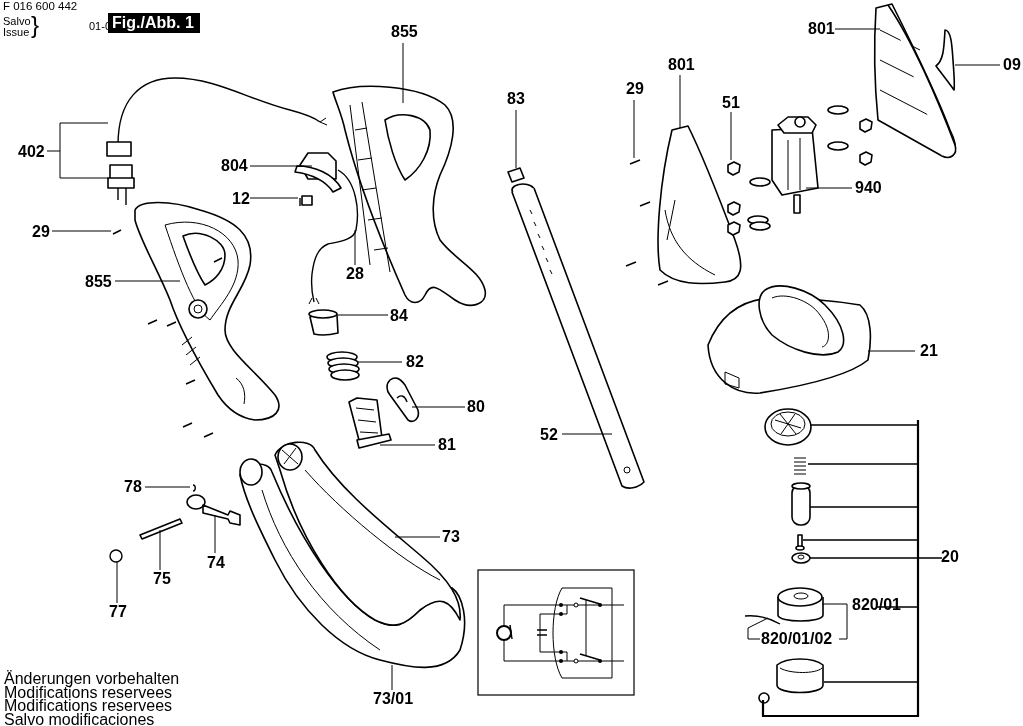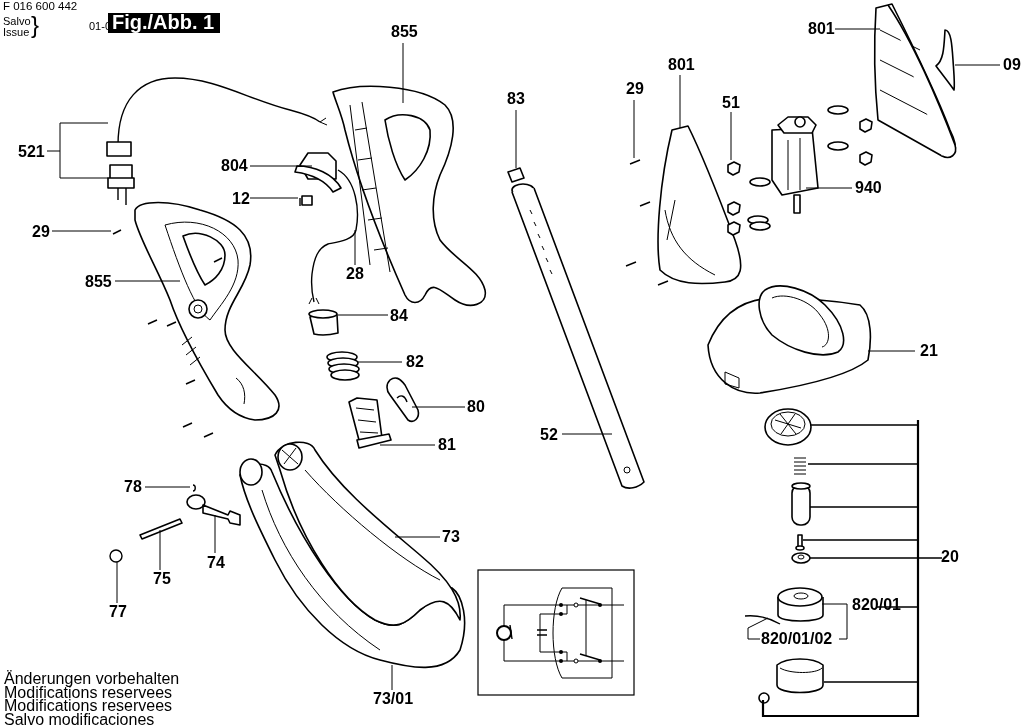--- a/index.html
+++ b/index.html
@@ -3,21 +3,21 @@
 <meta charset="utf-8">
 <style>
   html,body{margin:0;padding:0;background:#fff;}
   body{width:1023px;height:726px;position:relative;overflow:hidden;font-family:"Liberation Sans",sans-serif;color:#000;}
   .hdr{position:absolute;font-size:11px;line-height:12px;}
   #docno{left:3px;top:0px;font-size:11.5px;}
   #stand{left:3px;top:15px;}
   #issue{left:3px;top:26px;}
   #brace{left:31px;top:12px;font-size:24px;line-height:26px;font-weight:300;}
   #date{left:45px;top:20px;font-size:11px;margin-left:44px;}
-  #fig{left:108px;top:13px;background:#000;color:#fff;font-weight:bold;font-size:20px;padding:1px 6px 2px 4px;line-height:17px;}
+  #fig{left:108px;top:13px;background:#000;color:#fff;font-weight:bold;font-size:16px;padding:1px 6px 2px 4px;line-height:17px;}
   .footer{position:absolute;left:4px;font-size:16px;line-height:13.7px;}
   #footer{top:672px;}
   .lbl{position:absolute;font-weight:bold;font-size:16px;line-height:14px;white-space:nowrap;}
   svg#art{position:absolute;left:0;top:0;}
   svg#art .o{fill:#fff;stroke:#000;stroke-width:1.6;stroke-linejoin:round;}
   svg#art .t{fill:none;stroke:#000;stroke-width:1;}
   svg#art .k{fill:none;stroke:#000;stroke-width:1.4;}
   svg#art .b{fill:none;stroke:#000;stroke-width:2.2;}
   svg#art .g{fill:#000;}
 </style>
@@ -279,21 +279,21 @@
     <circle class="o" cx="764" cy="698" r="5"></circle>
   </g>
 
   <g>
     <path class="b" d="M918,420 V716 H763 V700"></path>
     <path class="k" d="M810,425 H918 M808,464 H918 M810,507 H918 M803,540 H918 M810,558 H942 M876,607 H918 M824,682 H918"></path>
     <path class="t" d="M822,604 h25 v35 h-8 M768,618 l-20,10 v11 h12"></path>
   </g>
 </svg>
 
-<div class="lbl" style="left:18px;top:145px">521</div>
+<div class="lbl" style="left:18px;top:145px">402</div>
 <div class="lbl" style="left:221px;top:159px">804</div>
 <div class="lbl" style="left:232px;top:192px">12</div>
 <div class="lbl" style="left:32px;top:225px">29</div>
 <div class="lbl" style="left:85px;top:275px">855</div>
 <div class="lbl" style="left:391px;top:25px">855</div>
 <div class="lbl" style="left:346px;top:267px">28</div>
 <div class="lbl" style="left:390px;top:309px">84</div>
 <div class="lbl" style="left:406px;top:355px">82</div>
 <div class="lbl" style="left:467px;top:400px">80</div>
 <div class="lbl" style="left:438px;top:438px">81</div>

